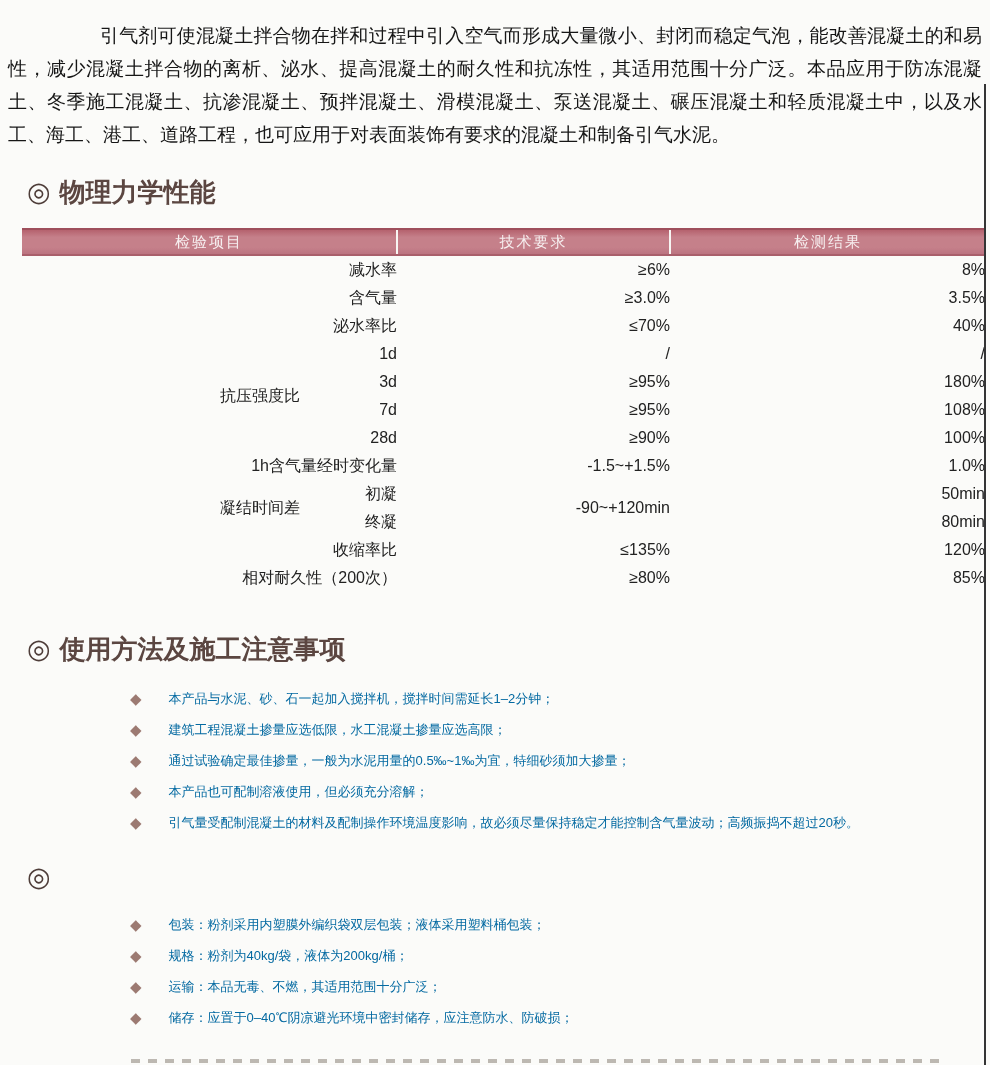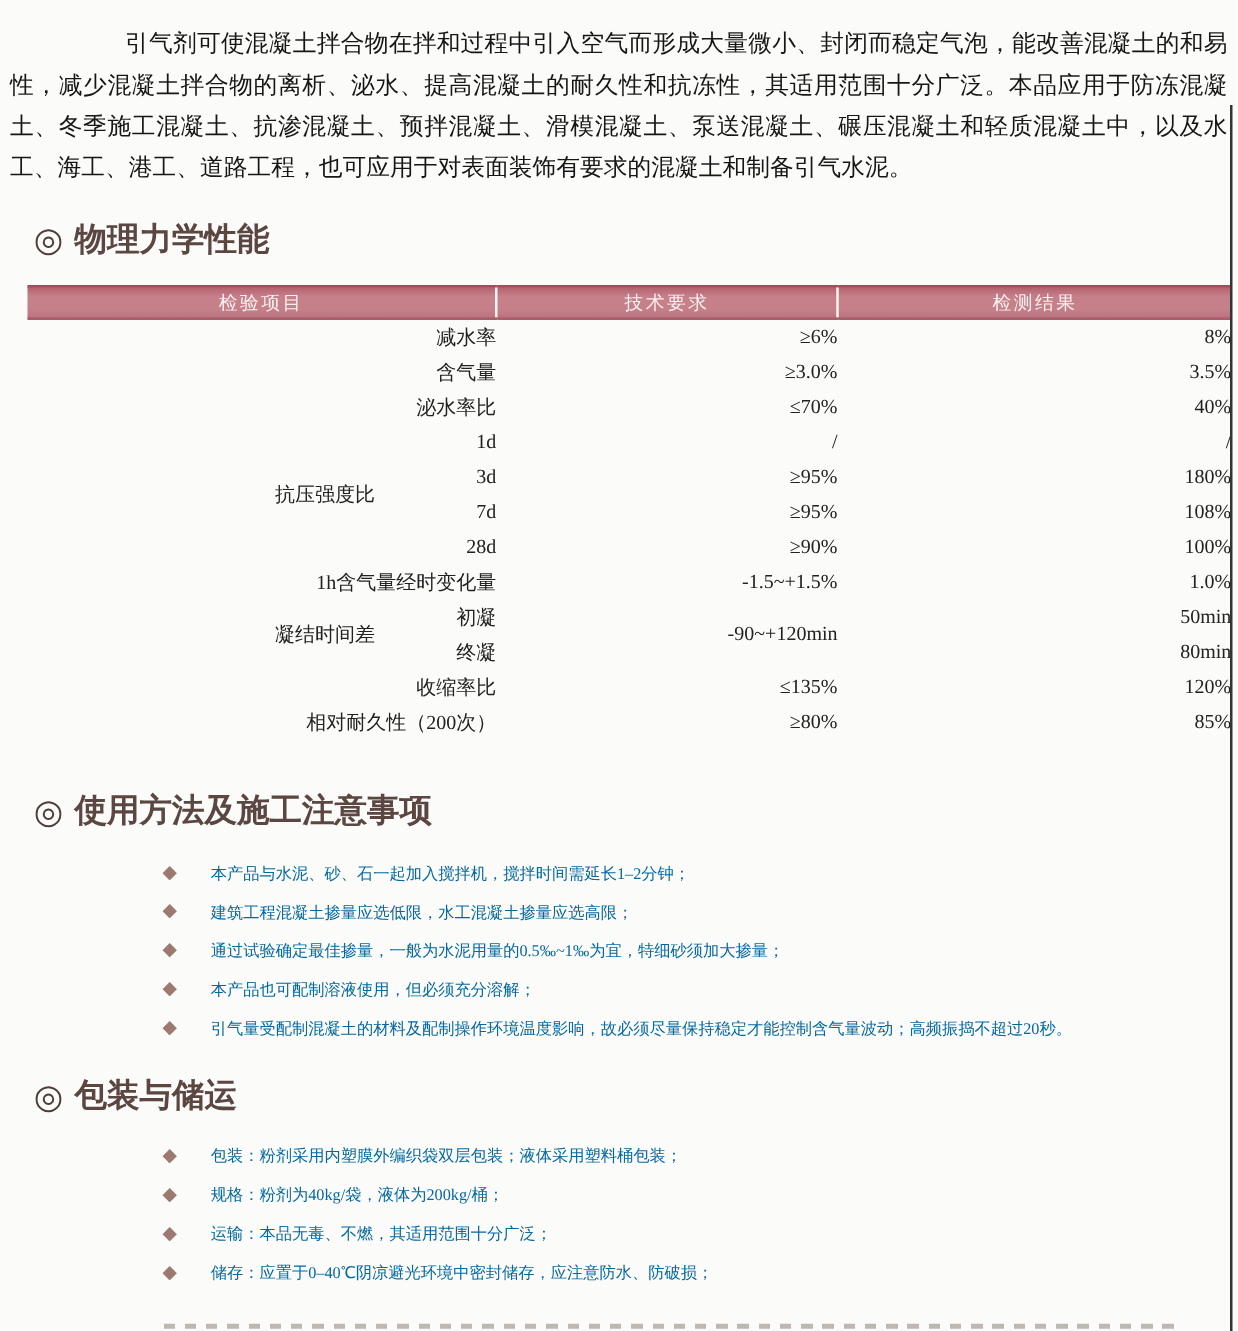--- a/index.html
+++ b/index.html
@@ -1,21 +1,21 @@
 <!DOCTYPE html>
 <html><head>
 <meta charset="utf-8">
 <style>
   html,body{margin:0;padding:0;}
   .page{
     position:relative;
     width:990px;height:1065px;
     background:#fbfbf9;
     overflow:hidden;
-    font-family:Liberation Serif, serif;
+    font-family:Liberation Sans, sans-serif;
     color:#1c1c1c;
   }
   
   .intro{
     margin:0;
     padding:19px 8px 0 8px;
     font-size:19px;
     line-height:33px;
     text-align:justify;
     text-indent:92px;
@@ -221,21 +221,20 @@
       <span class="li-text">本产品也可配制溶液使用，但必须充分溶解；</span>
     </li>
     <li>
       <span class="diamond">◆</span>
       <span class="li-text">引气量受配制混凝土的材料及配制操作环境温度影响，故必须尽量保持稳定才能控制含气量波动；高频振捣不超过20秒。</span>
     </li>
   </ul>
 
   <div class="section-h pack-h">
     <span class="marker">◎</span>
-    <span>包装与储运</span>
   </div>
 
   <ul class="bullets pack-list">
     <li>
       <span class="diamond">◆</span>
       <span class="li-text">包装：粉剂采用内塑膜外编织袋双层包装；液体采用塑料桶包装；</span>
     </li>
     <li>
       <span class="diamond">◆</span>
       <span class="li-text">规格：粉剂为40kg/袋，液体为200kg/桶；</span>

